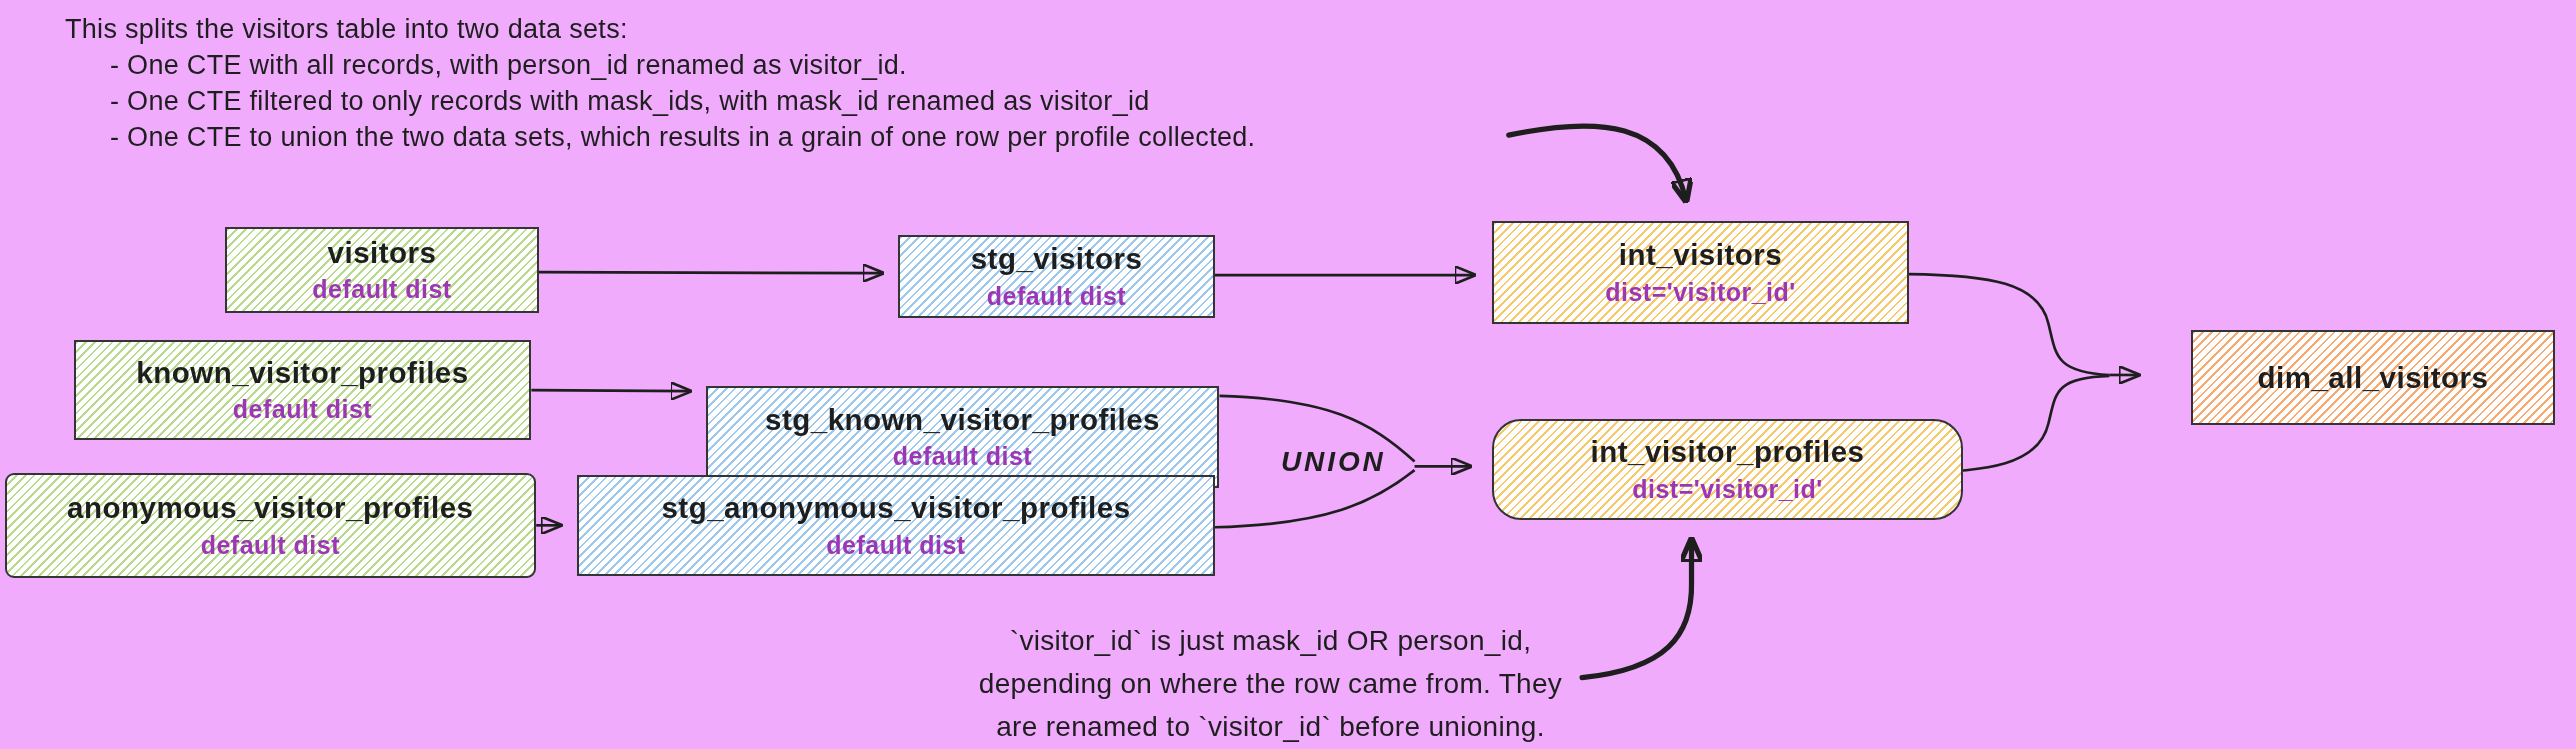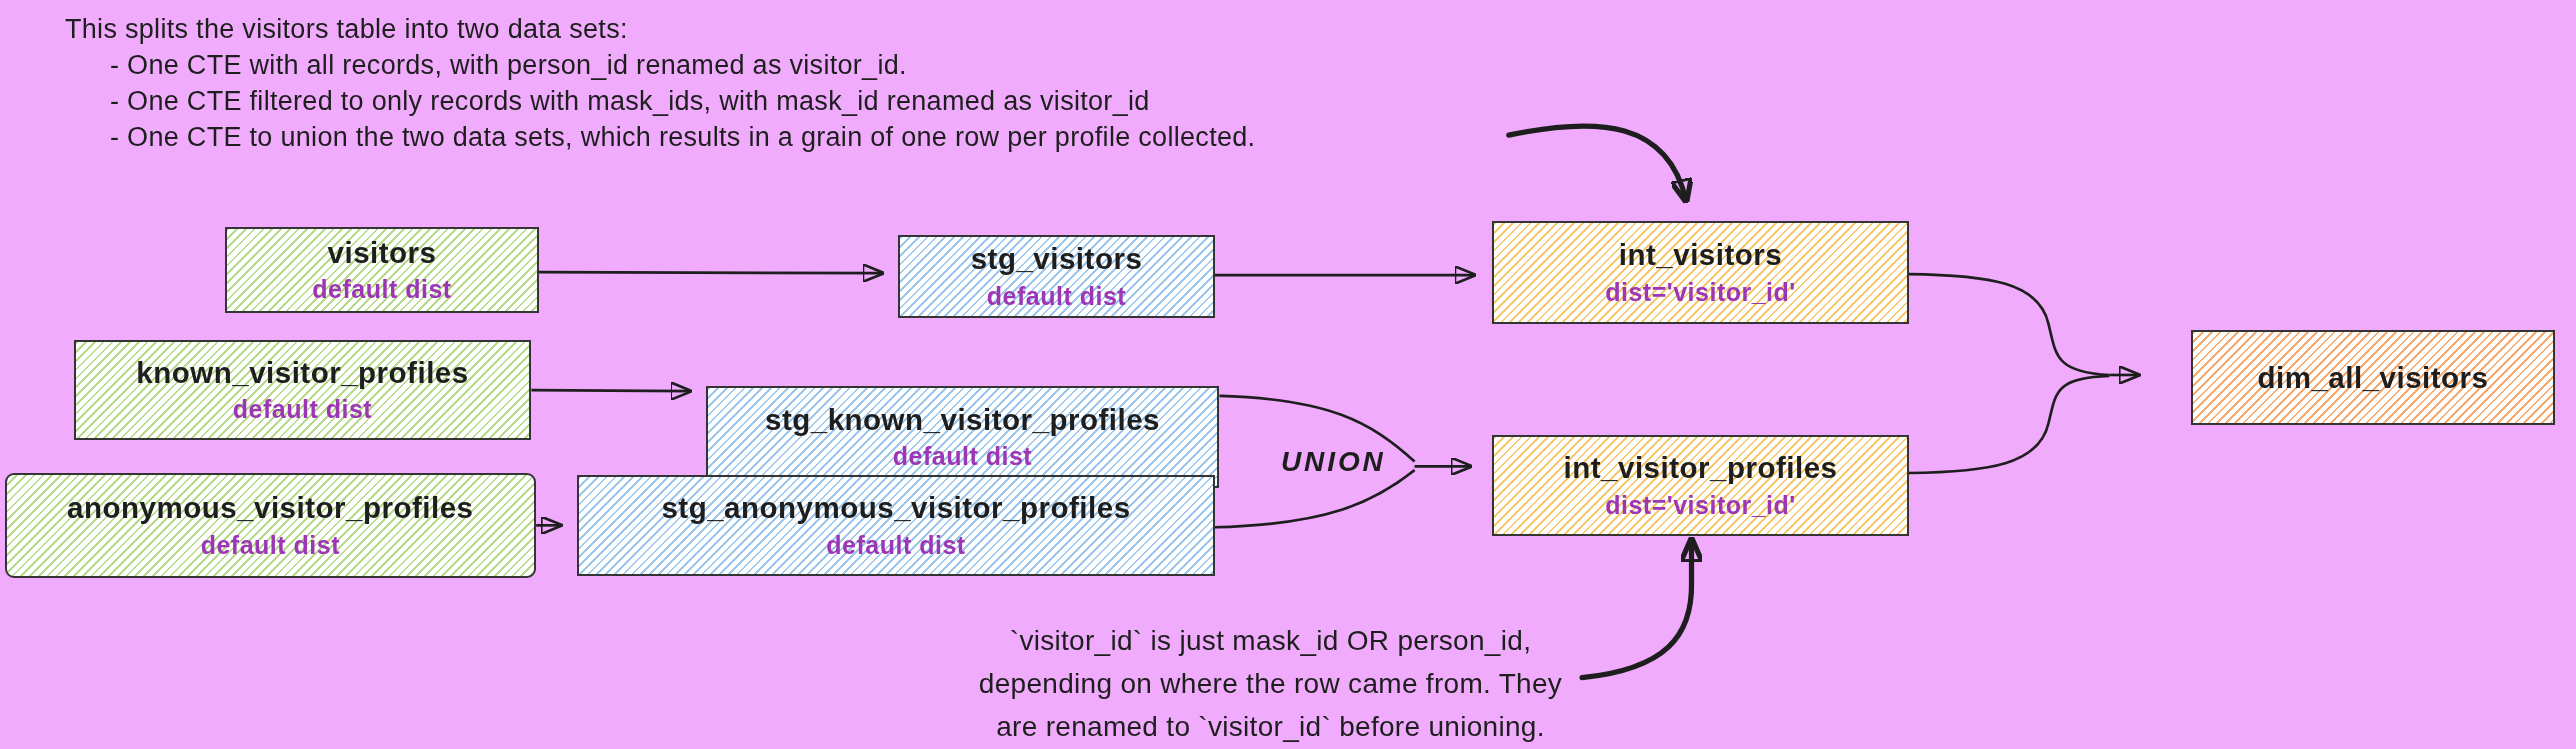--- a/index.html
+++ b/index.html
@@ -31,21 +31,21 @@
   .hatch-green{background-image:repeating-linear-gradient(135deg,#b8da8d 0 1.9px,rgba(0,0,0,0) 1.9px 6.2px);}
   .hatch-blue {background-image:repeating-linear-gradient(135deg,#9dc7ec 0 1.9px,rgba(0,0,0,0) 1.9px 6.2px);}
   .hatch-yellow{background-image:repeating-linear-gradient(135deg,#f6c96f 0 1.9px,rgba(0,0,0,0) 1.9px 6.2px);}
   .hatch-orange{background-image:repeating-linear-gradient(135deg,#f6aa70 0 1.9px,rgba(0,0,0,0) 1.9px 6.2px);}
 
   #n-visitors       {left:225px; top:227px; width:314px; height:86px;}
   #n-stg-visitors   {left:898px; top:235px; width:317px; height:83px;}
   #n-int-visitors   {left:1492px;top:221px; width:417px; height:103px;}
   #n-known          {left:74px;  top:340px; width:457px; height:100px;}
   #n-stg-known      {left:706px; top:346px; width:513px; height:102px;margin-top:40px;}
-  #n-int-profiles   {left:1492px;top:435px; width:417px; height:101px;}
+  #n-int-profiles   {left:1492px;top:419px; width:471px; height:101px;border-radius:29px;}
   #n-anon           {left:4.8px;   top:473px; width:531px; height:105px;border-radius:9px;}
   #n-stg-anon       {left:577px; top:475px; width:638px; height:101px;}
   #n-dim            {left:2159px;top:330px; width:364px; height:95px;margin-left:32px;}
 
   
   .top-note{position:absolute;left:65px;top:11.4px;font-size:27px;line-height:36px;font-weight:400;letter-spacing:0.3px;white-space:nowrap;}
   .top-note .indent{margin-left:45px;}
   .bottom-note{position:absolute;left:941px;top:619px;width:659px;text-align:center;font-size:28px;line-height:43px;letter-spacing:0.3px;white-space:nowrap;}
   .union-label{position:absolute;left:1281px;top:446px;font-size:28px;font-weight:700;font-style:italic;letter-spacing:2.9px;}
 </style>

